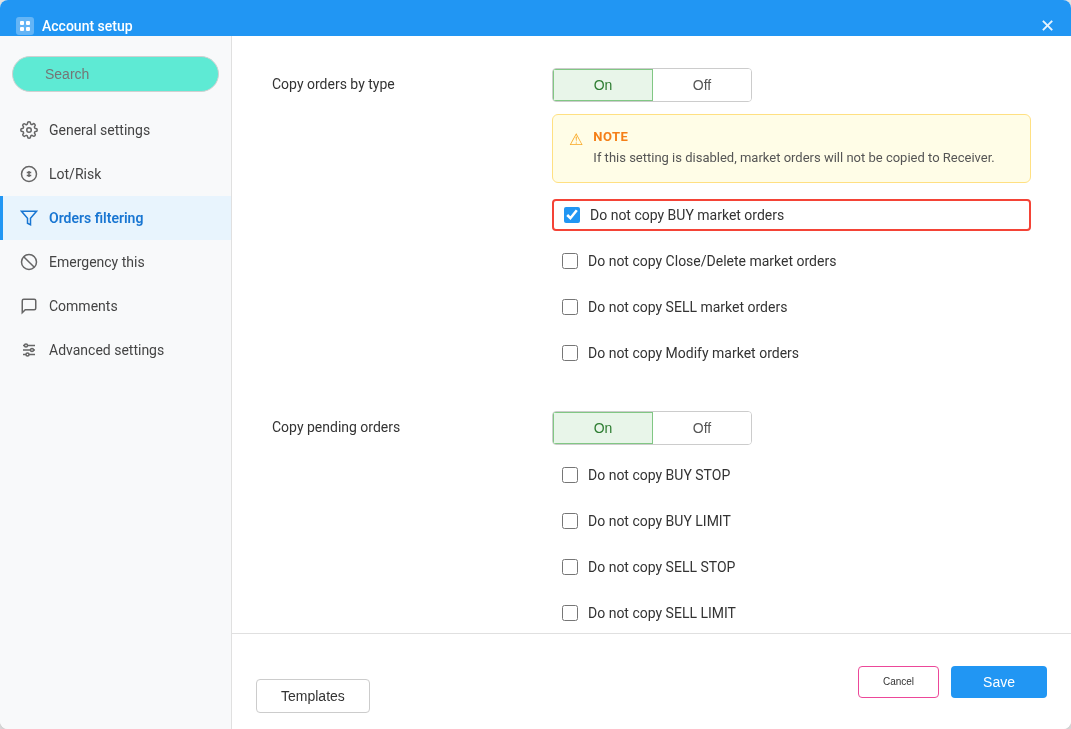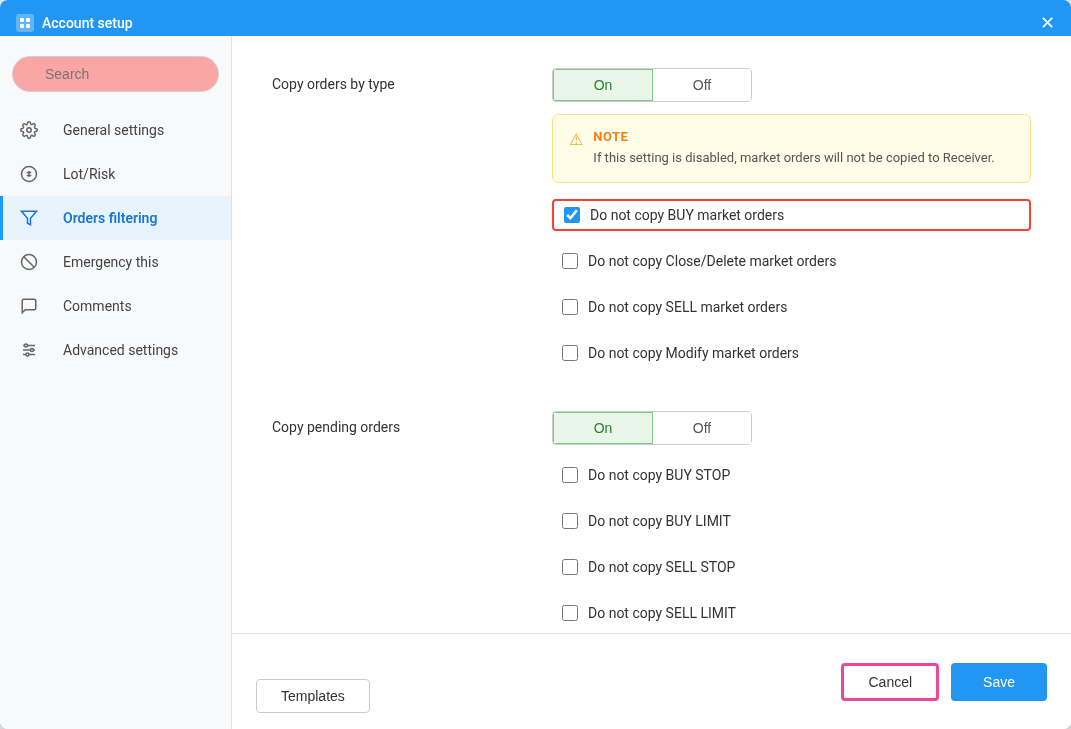--- a/index.html
+++ b/index.html
@@ -12,24 +12,24 @@
       border-radius: 8px;
       overflow: hidden;
       display: flex;
       flex-direction: column;
       box-shadow: 0 4px 20px rgba(0,0,0,0.3);
     }
     
     .title-bar {
       background: #2196F3;
       color: white;
-      padding: 14px 16px;
+      padding: 1px 16px;
       height: 36px;
       display: flex;
-      align-items: flex-start;
+      align-items: flex-end;
       justify-content: space-between;
       flex-shrink: 0;
     }
     
     .title-bar-left {
       display: flex;
       align-items: center;
       gap: 8px;
     }
     
@@ -81,42 +81,42 @@
     }
     
     .search-box {
       width: 100%;
       height: 36px;
       border: 1px solid #d0d0d0;
       border-radius: 20px;
       padding: 0 12px 0 32px;
       font-size: 14px;
       color: #555;
-      background: #fca5a5;
+      background: #5eead4;
       outline: none;
       position: relative;
     }
     
     .search-wrapper {
       position: relative;
     }
     
     .search-icon-inner {
       position: absolute;
       left: 10px;
       top: 50%;
       transform: translateY(-50%);
       color: #888;
       font-size: 13px;
     }
     
     .nav-item {
       display: flex;
       align-items: center;
-      gap: 24px;
+      gap: 10px;
       padding: 12px 16px;
       cursor: pointer;
       color: #444;
       border-left: 3px solid transparent;
       transition: background 0.15s;
     }
     
     .nav-item.active {
       background: #e8f4fd;
       color: #1976D2;
@@ -287,24 +287,24 @@
       background: white;
       border-radius: 4px;
       font-size: 14px;
       cursor: pointer;
       color: #333;
       margin-top: 29px;
     }
     
     .btn-cancel {
       padding: 8px 24px;
-      border: 3px solid #ec4899;
+      border: 1px solid #ec4899;
       background: white;
       border-radius: 4px;
-      font-size: 14px;
+      font-size: 10px;
       cursor: pointer;
       color: #333;
     }
     
     .btn-save {
       padding: 8px 32px;
       border: none;
       background: #2196F3;
       border-radius: 4px;
       font-size: 14px;

